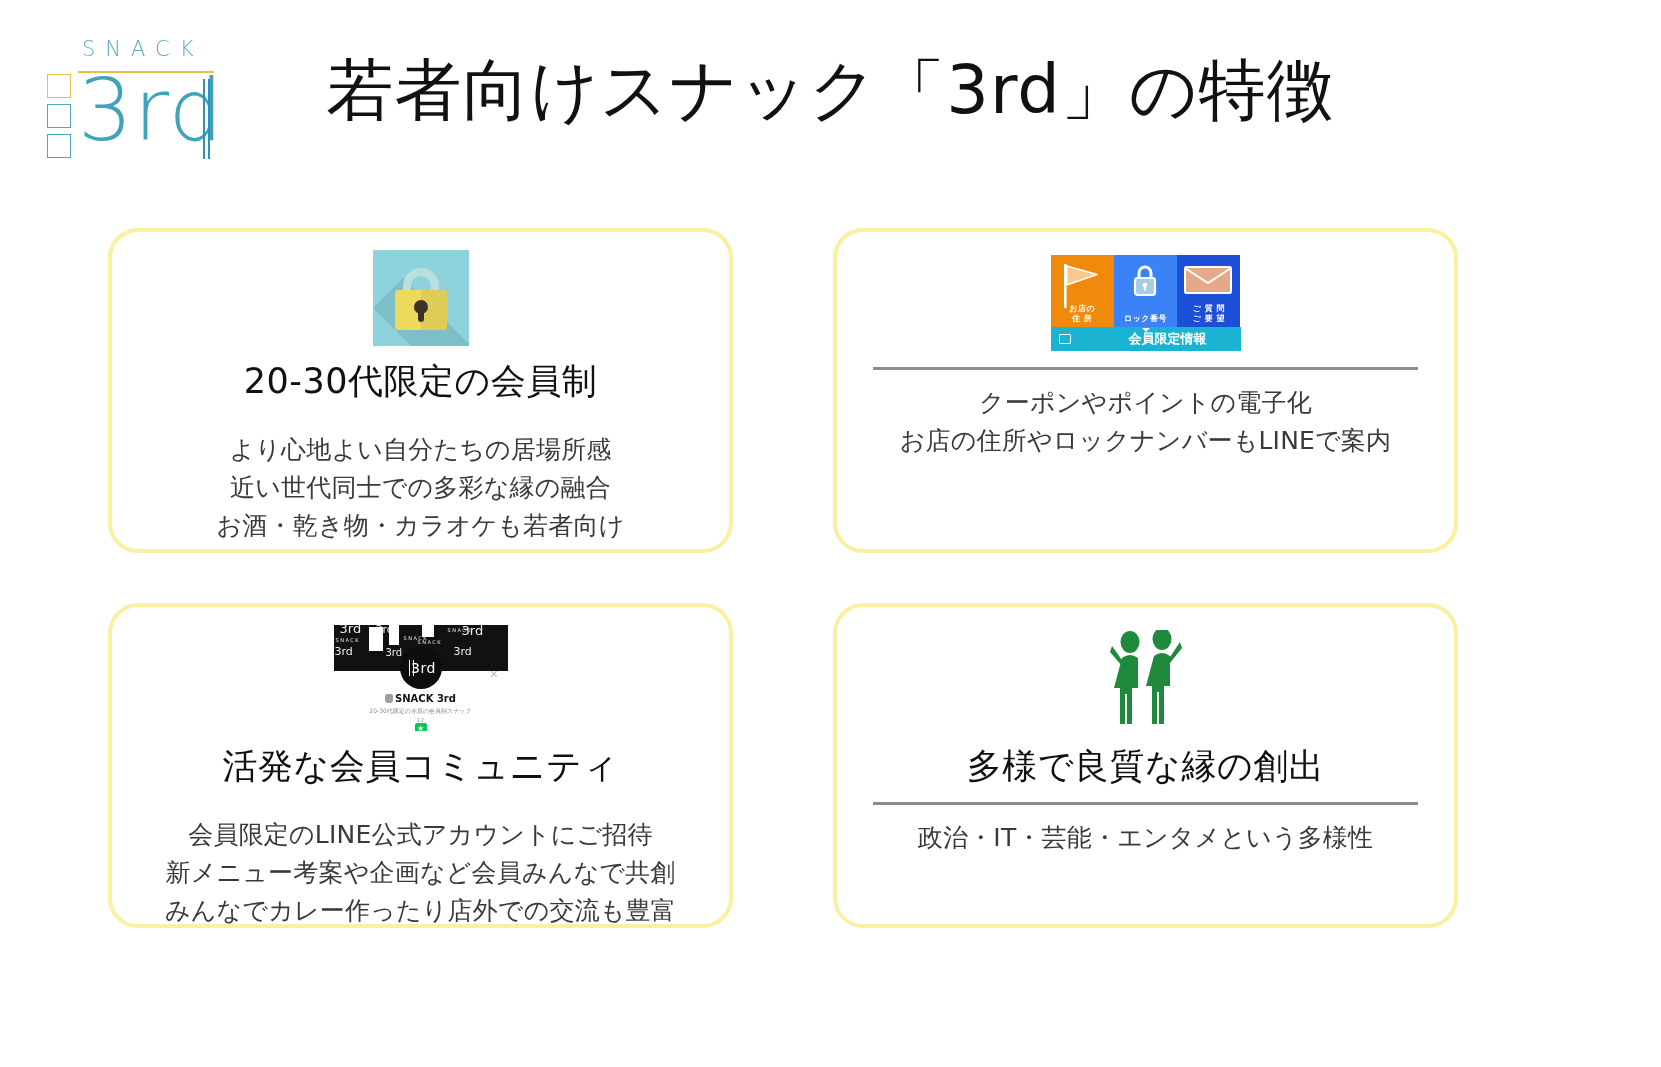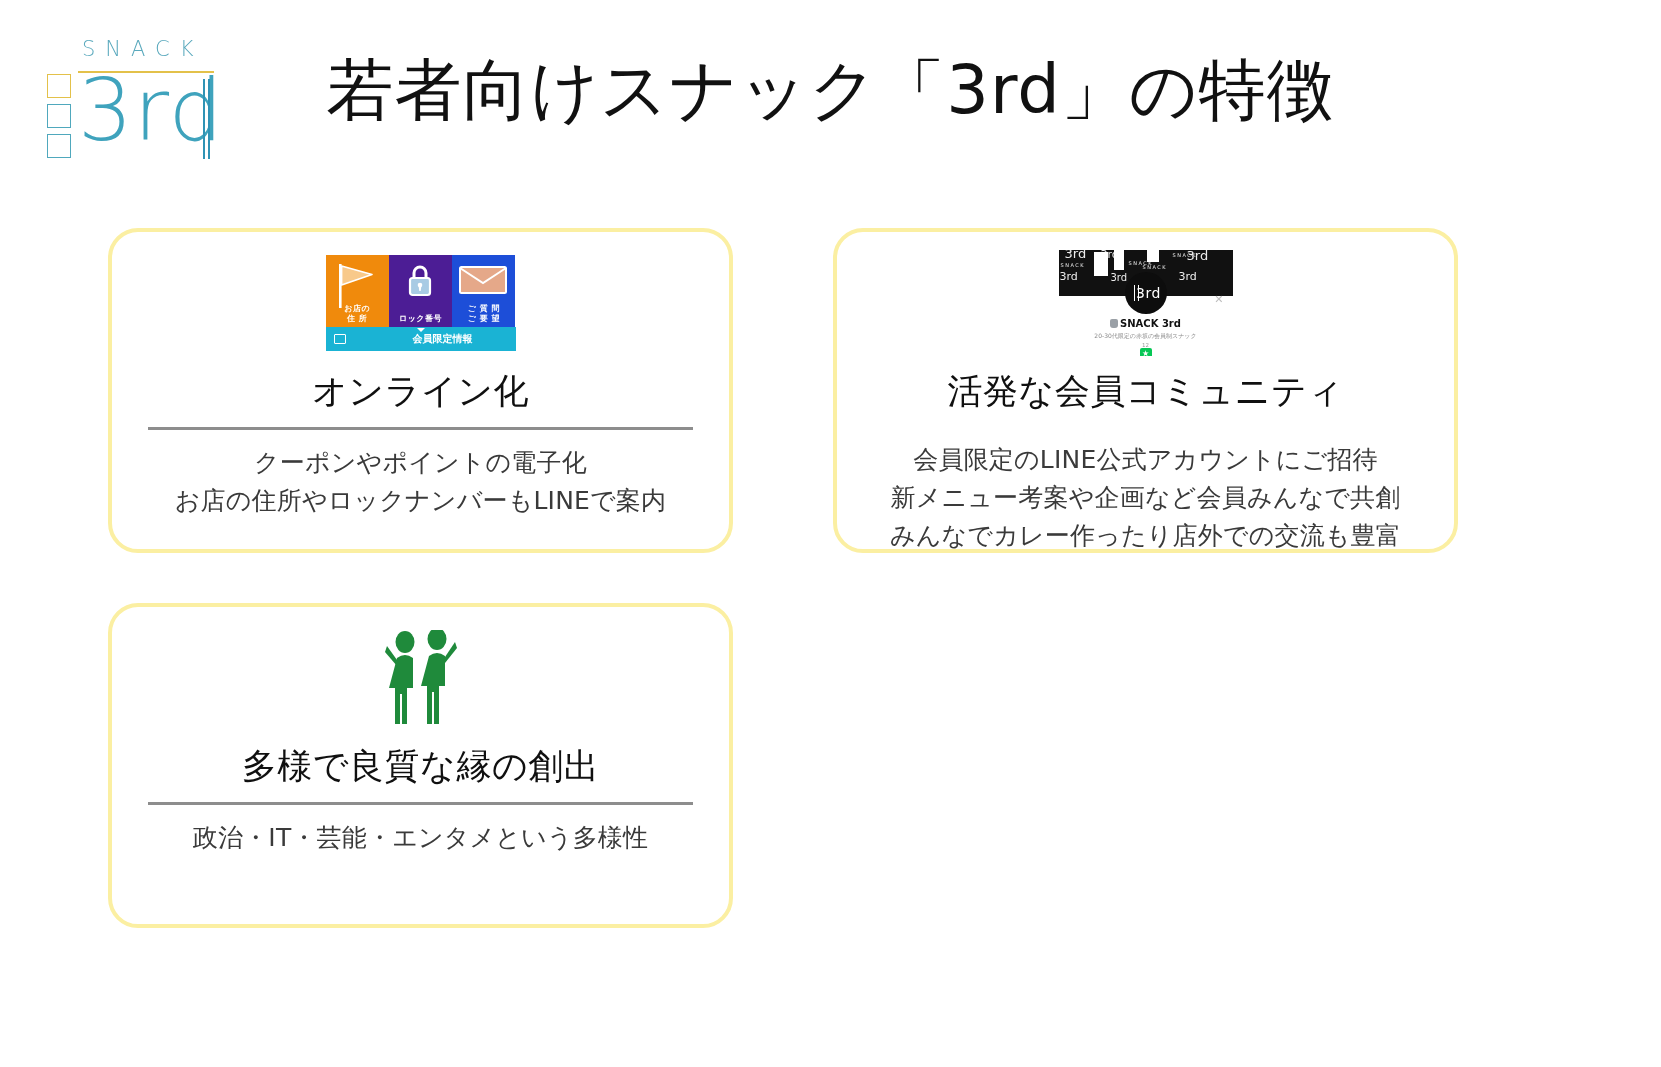--- a/index.html
+++ b/index.html
@@ -236,21 +236,21 @@
     position: relative;
     flex: 1;
     display: flex;
     flex-direction: column;
     align-items: center;
     justify-content: flex-end;
     padding-bottom: 3px;
     box-sizing: border-box;
   }
   .rm-tile.orange { background: #f08a0c; }
-  .rm-tile.blue   { background: #4c1d95; }
+  .rm-tile.blue   { background: #3b82f6; }
   .rm-tile.red    { background: #1d4ed8; }
   .rm-label {
     color: #ffffff;
     font-size: 8px;
     line-height: 10px;
     font-weight: bold;
     text-align: center;
     letter-spacing: 0.5px;
     font-family: "DejaVu Sans", sans-serif;
     position: relative;
@@ -259,21 +259,21 @@
   .rm-bottom {
     height: 24px;
     background: #1ab3d4;
     display: flex;
     align-items: center;
     justify-content: center;
     position: relative;
   }
   .rm-bottom-label {
     color: #ffffff;
-    font-size: 10px;
+    font-size: 13px;
     font-weight: bold;
     font-family: "DejaVu Sans", sans-serif;
     margin-left: 44px;
   }
   .rm-keypad {
     position: absolute;
     left: 8px;
     top: 7px;
     width: 12px;
     height: 10px;
@@ -419,20 +419,37 @@
   <div class="logo-word">SNACK</div>
   <div class="logo-rule"></div>
   <div class="logo-3rd">3rd</div>
   <div class="logo-bar"></div>
 </div>
 
 <div class="page-title">若者向けスナック「3rd」の特徴</div>
 
 <div class="grid">
 
+  <div class="card">
+    <div class="card-visual">
+      <div class="lock-icon">
+        <div class="lock-shadow"></div>
+        <div class="lock-shackle"></div>
+        <div class="lock-body"></div>
+        <div class="lock-keyhole"></div>
+      </div>
+    </div>
+    <div class="card-title">20-30代限定の会員制</div>
+    <div class="card-rule"></div>
+    <div class="card-lines">
+      <div>より心地よい自分たちの居場所感</div>
+      <div>近い世代同士での多彩な縁の融合</div>
+      <div>お酒・乾き物・カラオケも若者向け</div>
+    </div>
+  </div>
 
   <div class="card">
     <div class="card-visual">
       <div class="richmenu">
         <div class="richmenu-top">
 
           <div class="rm-tile orange">
             <svg class="rm-flag" width="44" height="50" viewBox="0 0 44 50">
               <rect x="5" y="3" width="2.6" height="44" fill="#ffffff"></rect>
               <path d="M7.6 5 L38 13.5 L7.6 24 Z" fill="#f8c98a" stroke="#ffffff" stroke-width="1.6" stroke-linejoin="round"></path>
@@ -461,21 +478,20 @@
           </div>
 
         </div>
         <div class="rm-bottom">
           <div class="rm-caret"></div>
           <div class="rm-keypad"></div>
           <div class="rm-bottom-label">会員限定情報</div>
         </div>
       </div>
     </div>
-    <div class="card-title">オンライン化</div>
     <div class="card-rule"></div>
     <div class="card-lines">
       <div>クーポンやポイントの電子化</div>
       <div>お店の住所やロックナンバーもLINEで案内</div>
     </div>
   </div>
 
   <div class="card">
     <div class="card-visual">
       <div class="lineprofile">

